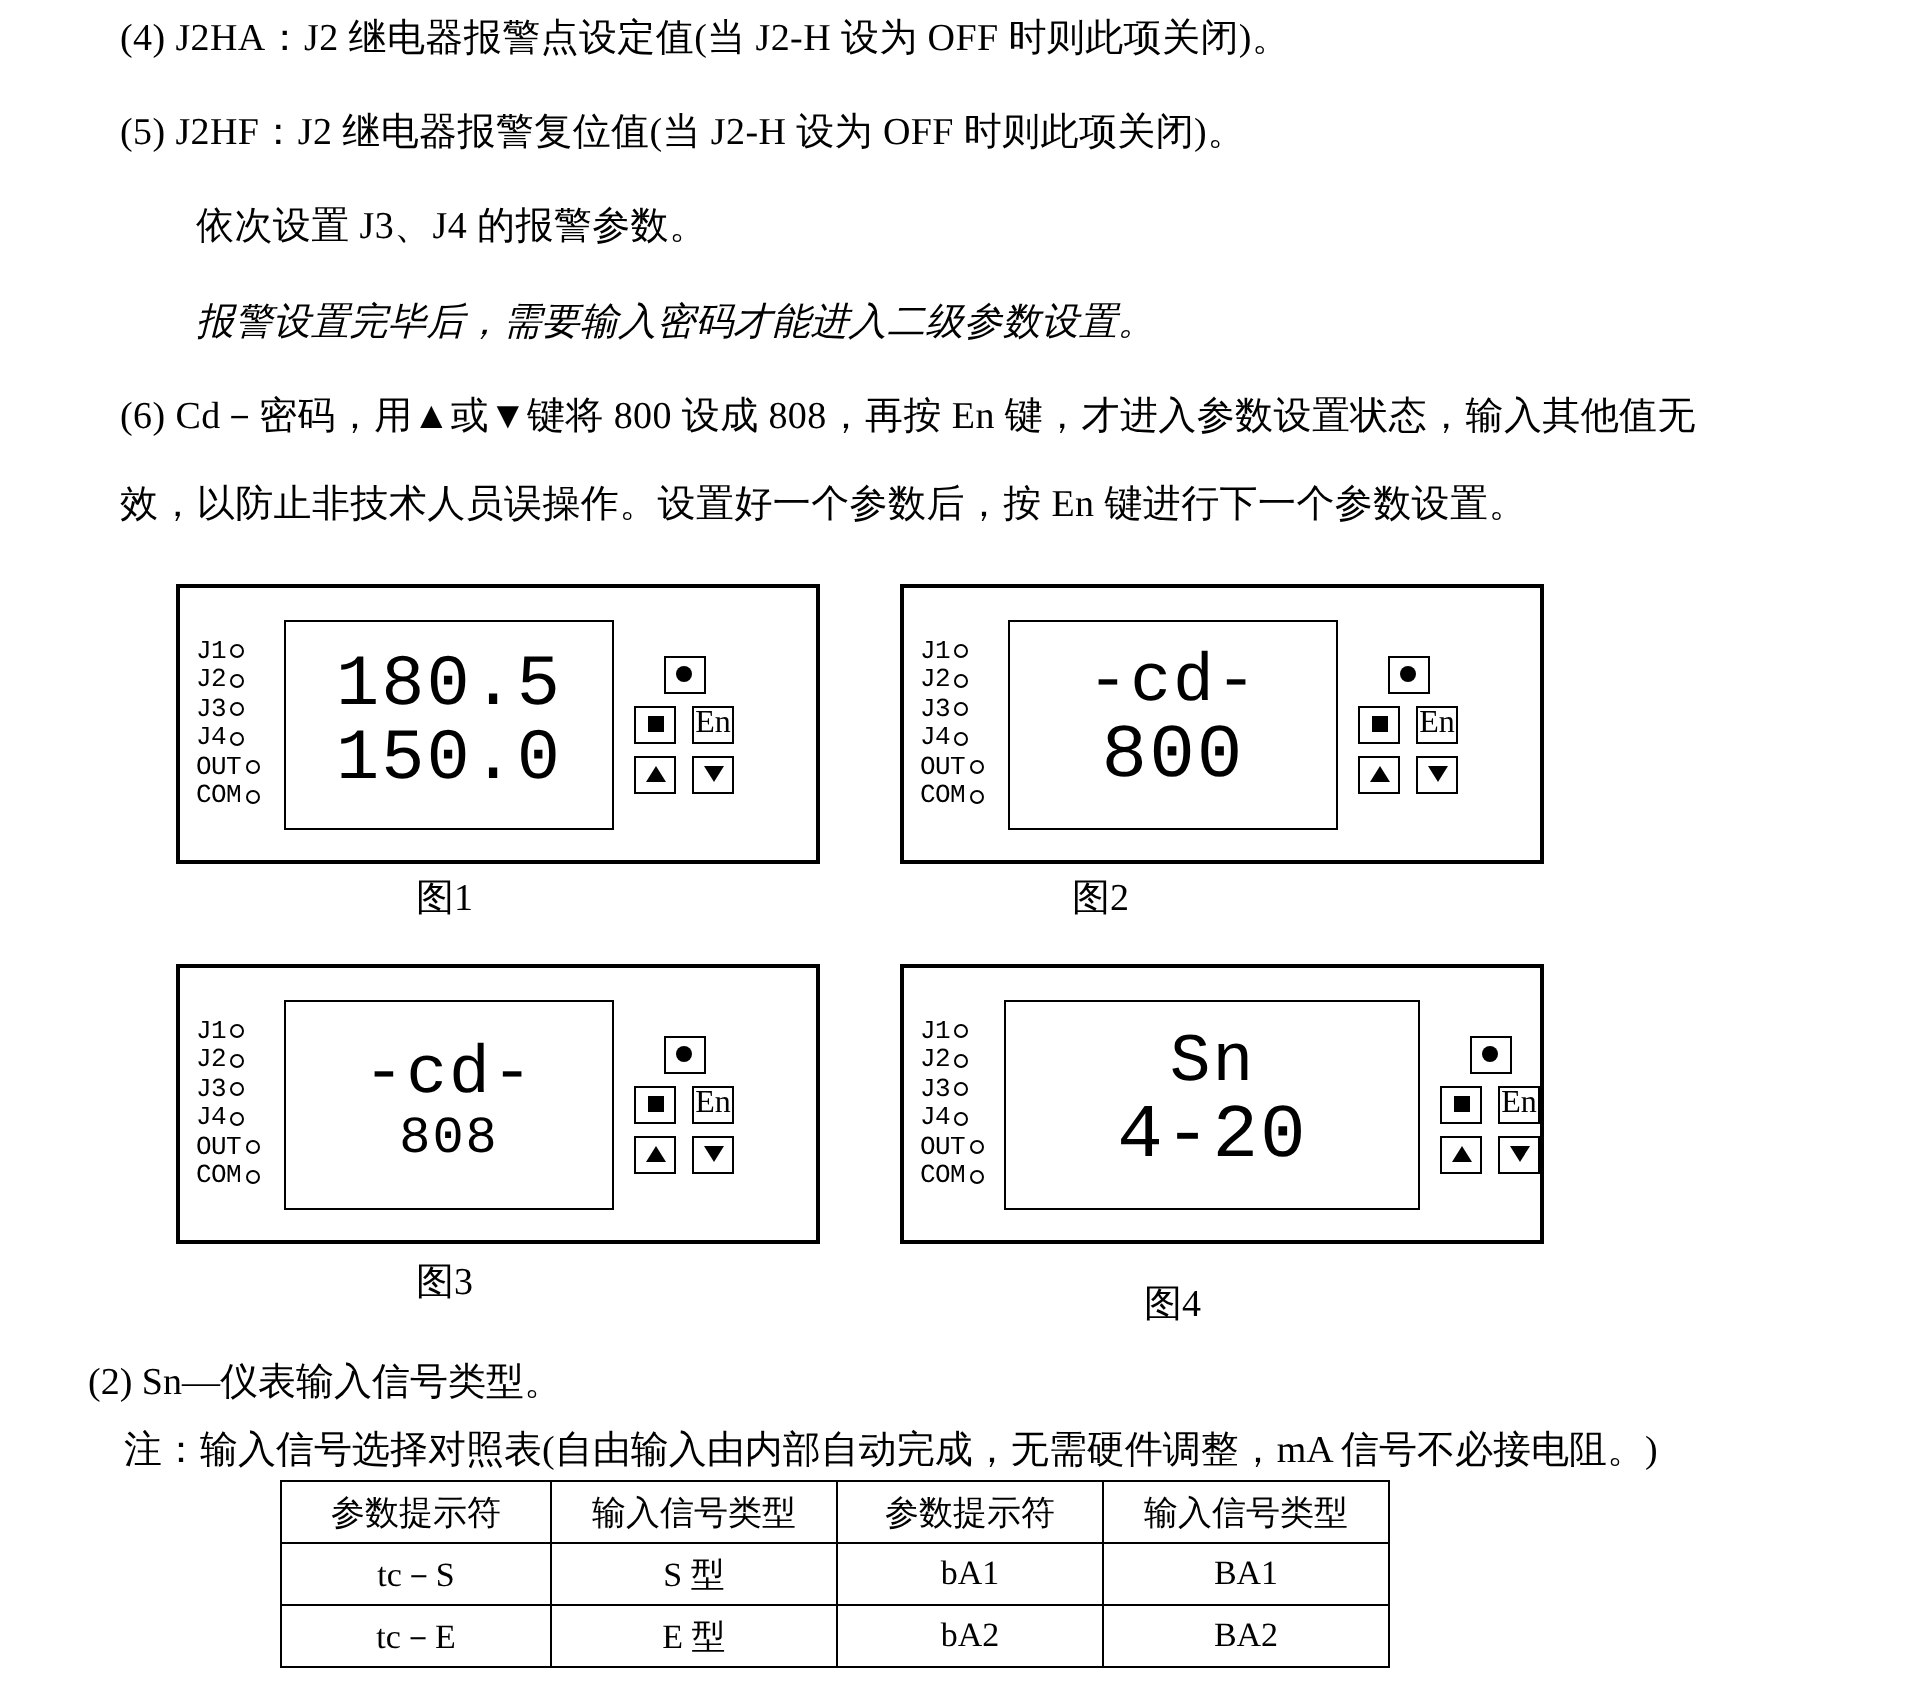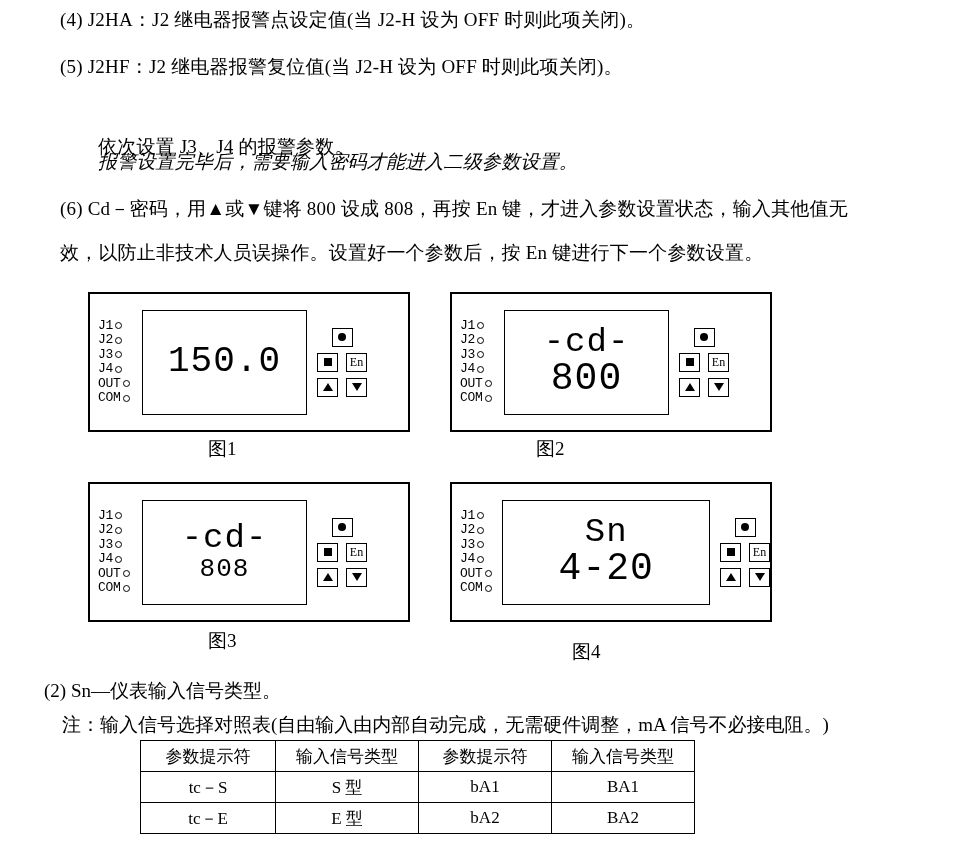--- a/index.html
+++ b/index.html
@@ -94,21 +94,21 @@
   .key-row { display: flex; gap: 8px; }
   .key {
     width: 21px;
     height: 19px;
     border: 1.6px solid #000;
     box-sizing: border-box;
     display: flex;
     align-items: center;
     justify-content: center;
     font-family: "Liberation Serif", serif;
-    font-size: 12px;
+    font-size: 16px;
   }
   .key .sq {
     width: 8px; height: 8px; background: #000;
   }
   .key .circ {
     width: 8px; height: 8px; border-radius: 50%; background: #000;
   }
   .key .tri-up {
     width: 0; height: 0;
     border-left: 5px solid transparent;
@@ -150,21 +150,21 @@
   table.sig td.c3 { width: 120px; }
   table.sig td.c4 { width: 130px; }
 </style>
 </head>
 <body>
 
 <div class="page">
 
   <div class="para p1">(4) J2HA：J2 继电器报警点设定值(当 J2-H 设为 OFF 时则此项关闭)。</div>
   <div class="para p2">(5) J2HF：J2 继电器报警复位值(当 J2-H 设为 OFF 时则此项关闭)。</div>
-  <div class="para p3" style="padding-left:68px;margin-top:33px;">依次设置 J3、J4 的报警参数。</div>
+  <div class="para p3" style="padding-left:68px;">依次设置 J3、J4 的报警参数。</div>
   <div class="para p4" style="padding-left:68px;">报警设置完毕后，需要输入密码才能进入二级参数设置。</div>
   <div class="para p5">(6) Cd－密码，用▲或▼键将 800 设成 808，再按 En 键，才进入参数设置状态，输入其他值无</div>
   <div class="para p6">效，以防止非技术人员误操作。设置好一个参数后，按 En 键进行下一个参数设置。</div>
 
   <div class="device" style="left:88px; top:292px; width:322px; height:140px;">
     <div class="dev-lamps">
       <div>
           <span>J1</span>
           <span class="lamp-dot"></span>
         </div>
@@ -183,20 +183,21 @@
       <div>
           <span>OUT</span>
           <span class="lamp-dot"></span>
         </div>
       <div>
           <span>COM</span>
           <span class="lamp-dot"></span>
         </div>
     </div>
     <div class="dev-screen" style="width:165px; height:105px;">
+      <div class="line1" style="font-size:36px;">180.5</div>
       <div class="line2" style="font-size:36px;">150.0</div>
     </div>
     <div class="dev-keys">
       <div class="key-row" style="justify-content:center;">
         <div class="key">
             <span class="circ"></span>
           </div>
       </div>
       <div class="key-row">
         <div class="key">

